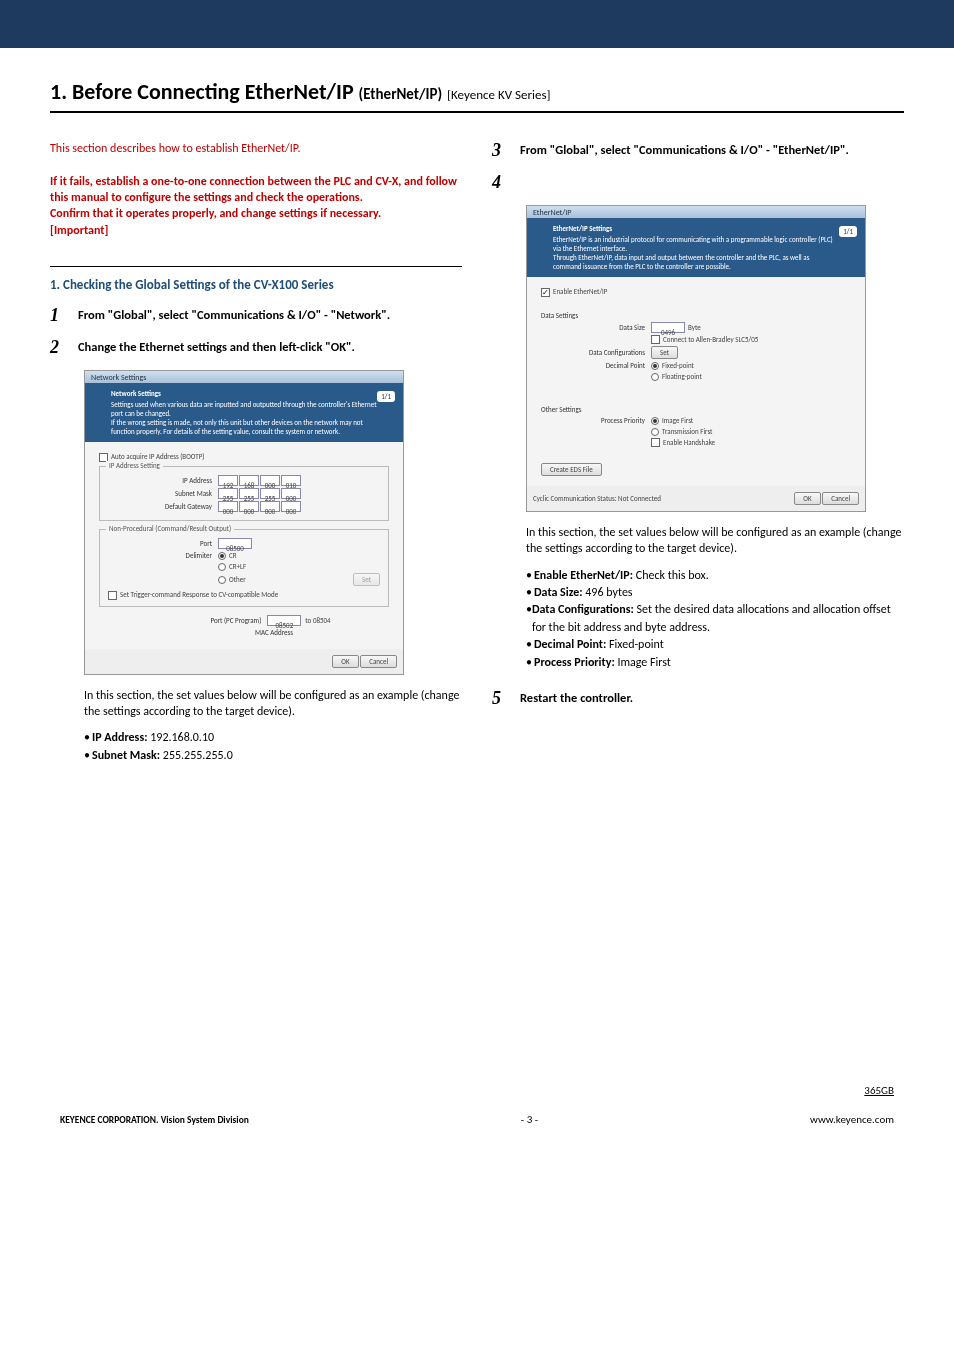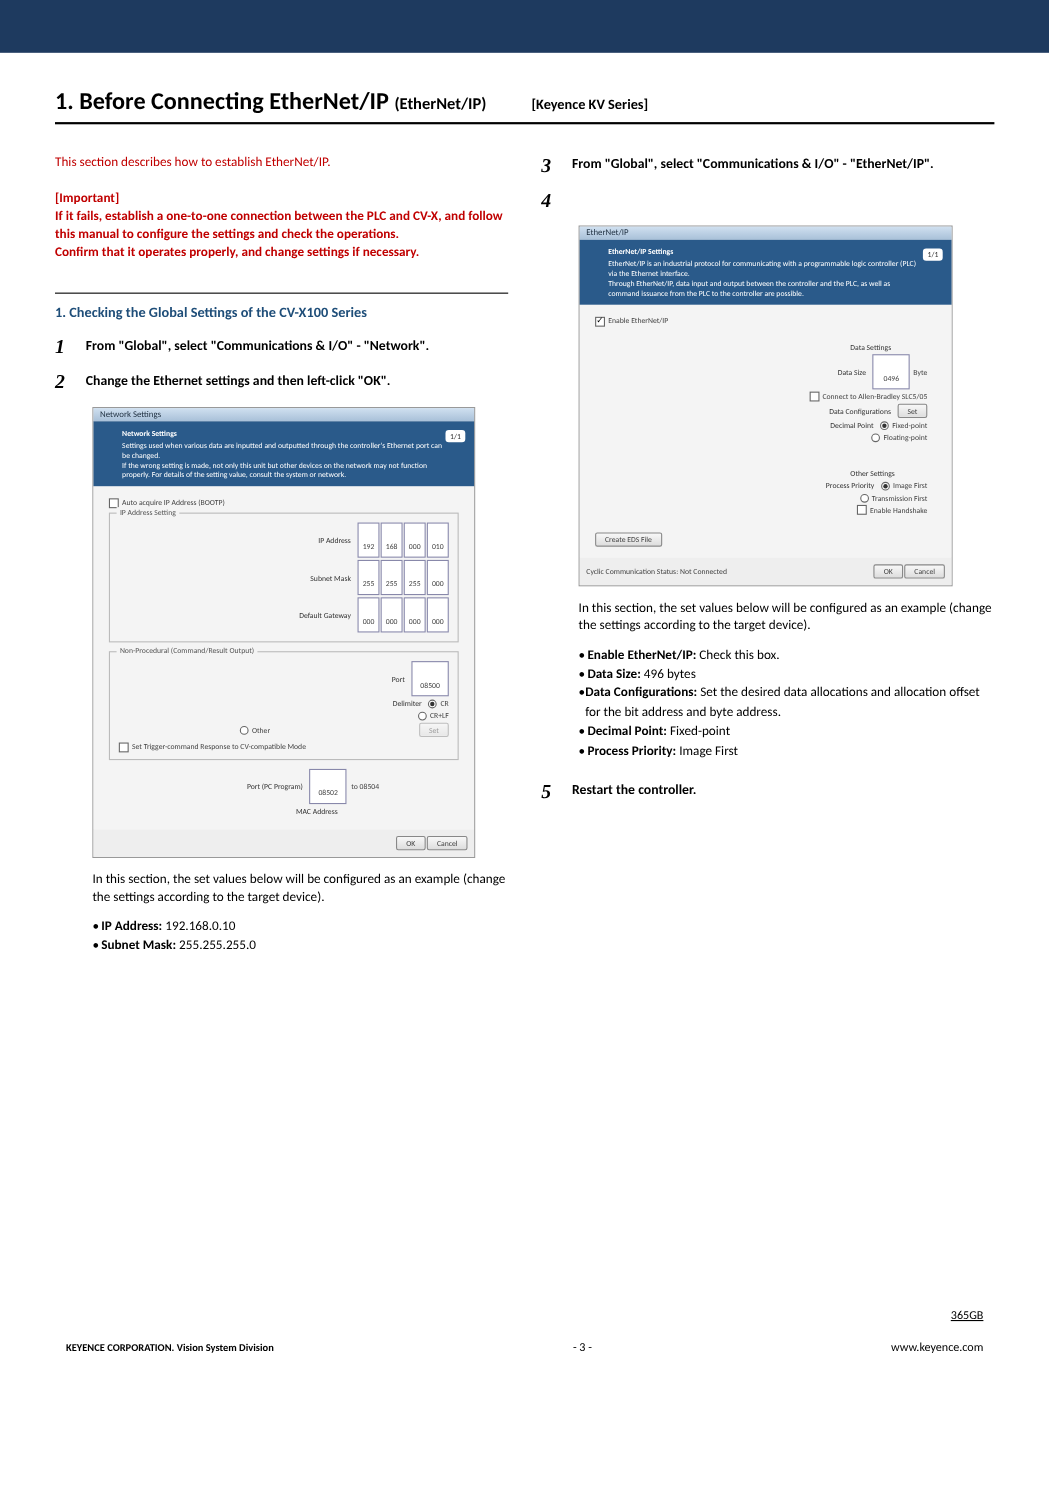--- a/index.html
+++ b/index.html
@@ -1,41 +1,41 @@
 <!DOCTYPE html>
 <html><head>
 <meta charset="utf-8">
 <style>
   * { box-sizing: border-box; margin: 0; padding: 0; }
   body { font-family: Calibri, Arial, sans-serif; background: #fff; width: 954px; margin: 0 auto; color: #000; font-size: 12px; }
   .topbar { height: 48px; background: #1e3a5f; }
   .page { padding: 30px 50px 20px 50px; }
   h1 { font-size: 22px; font-weight: bold; border-bottom: 2px solid #000; padding-bottom: 6px; margin-bottom: 28px; }
   h1 .sub1 { font-size: 15px; font-weight: bold; }
-  h1 .sub2 { font-size: 13px; font-weight: bold; margin-left: 36px; }
+  h1 .sub2 { font-size: 13px; font-weight: normal; }
   .columns { display: flex; gap: 30px; }
   .col { width: 50%; }
   .red { color: #c00000; }
   .intro { margin-bottom: 18px; }
   .important { font-weight: bold; margin-bottom: 28px; line-height: 1.35; }
   hr.thin { border: none; border-top: 1px solid #000; margin-bottom: 10px; }
   h2.section { color: #1f4e79; font-size: 13px; font-weight: bold; margin-bottom: 14px; }
   .step { display: flex; gap: 10px; margin-bottom: 14px; }
   .stepnum { font-family: Georgia, serif; font-style: italic; font-weight: bold; font-size: 18px; line-height: 1; width: 18px; flex-shrink: 0; }
   .steptext { font-weight: bold; font-size: 12.5px; line-height: 1.35; padding-top: 1px; }
   .shot { border: 1px solid #999; margin: 8px 0 12px 34px; background: #f7f7f7; font-size: 7px; color: #444; }
   .shot-hdr { background: linear-gradient(#d0e0f0,#a8c0d8); padding: 1px 6px; font-size: 8px; color: #234; }
   .shot-blue { background: #2a5a8a; color: #fff; padding: 6px 26px; line-height: 1.3; position: relative; }
   .shot-blue .pager { position: absolute; right: 8px; top: 8px; background: #fff; color: #333; border-radius: 3px; padding: 1px 4px; font-size: 7px; }
   .shot-body { padding: 10px 14px; background: #f4f4f4; }
   .grp { border: 1px solid #bbb; padding: 6px 8px; margin-bottom: 8px; position: relative; }
   .grp-title { position: absolute; top: -6px; left: 6px; background: #f4f4f4; padding: 0 3px; font-size: 7px; color: #555; }
-  .frow { display: flex; align-items: center; margin: 2px 0; font-size: 7px; justify-content: flex-end; }
+  .frow { display: flex; align-items: center; margin: 2px 0; font-size: 7px; }
   .flabel { width: 110px; text-align: right; padding-right: 6px; color: #333; }
-  .box { border: 1px solid #88a; background: #fff; padding: 15px 2px; min-width: 20px; text-align: center; height: 11px; line-height: 11px; font-size: 7px; }
+  .box { border: 1px solid #88a; background: #fff; padding: 4px 2px; min-width: 20px; text-align: center; height: 11px; line-height: 11px; font-size: 7px; }
   .box + .box { margin-left: 1px; }
   .btn { background: linear-gradient(#f8f8f8,#ddd); border: 1px solid #888; border-radius: 2px; padding: 1px 8px; font-size: 7px; display: inline-block; }
   .shot-foot { padding: 6px; text-align: right; background: #eee; }
   .chk { width: 9px; height: 9px; border: 1px solid #666; display: inline-block; vertical-align: middle; margin-right: 3px; background: #fff; }
   .chk.on::after { content: "✓"; font-size: 8px; line-height: 7px; display: block; color: #000; }
   .radio { width: 8px; height: 8px; border: 1px solid #666; border-radius: 50%; display: inline-block; vertical-align: middle; margin-right: 3px; background: #fff; }
   .radio.on::after { content: ""; display: block; width: 4px; height: 4px; background: #333; border-radius: 50%; margin: 1px; }
   .para { margin: 10px 0 10px 34px; line-height: 1.35; }
   .bullets { margin-left: 34px; line-height: 1.45; }
   .bullets .b { display: flex; }
@@ -58,39 +58,39 @@
     <span class="sub2">[Keyence KV Series]</span>
   </h1>
 
   <div class="columns">
 
     <div class="col">
 
       <p class="red intro">This section describes how to establish EtherNet/IP.</p>
 
       <div class="red important">
-        <div>[Important]</div>
         <div style="white-space:pre-line">If it fails, establish a one-to-one connection between the PLC and CV-X, and follow this manual to configure the settings and check the operations.
 Confirm that it operates properly, and change settings if necessary.</div>
+        <div>[Important]</div>
       </div>
 
       <hr class="thin">
       <h2 class="section">1. Checking the Global Settings of the CV-X100 Series</h2>
 
       <div class="step">
         <div class="stepnum">1</div>
         <div class="steptext">From "Global", select "Communications &amp; I/O" - "Network".</div>
       </div>
 
       <div class="step">
         <div class="stepnum">2</div>
         <div class="steptext">Change the Ethernet settings and then left-click "OK".</div>
       </div>
 
-      <div class="shot" style="width:348px">
+      <div class="shot" style="width:320px">
         <div class="shot-hdr">Network Settings</div>
         <div class="shot-blue">
           <div style="font-weight:bold;margin-bottom:2px">Network Settings</div>
           <div style="white-space:pre-line">Settings used when various data are inputted and outputted through the controller's Ethernet port can be changed.
 If the wrong setting is made, not only this unit but other devices on the network may not function properly. For details of the setting value, consult the system or network.</div>
           <div class="pager">1/1</div>
         </div>
         <div class="shot-body">
           <div style="margin-bottom:4px"><span class="chk"></span><span>Auto acquire IP Address (BOOTP)</span></div>
           <div class="grp">

